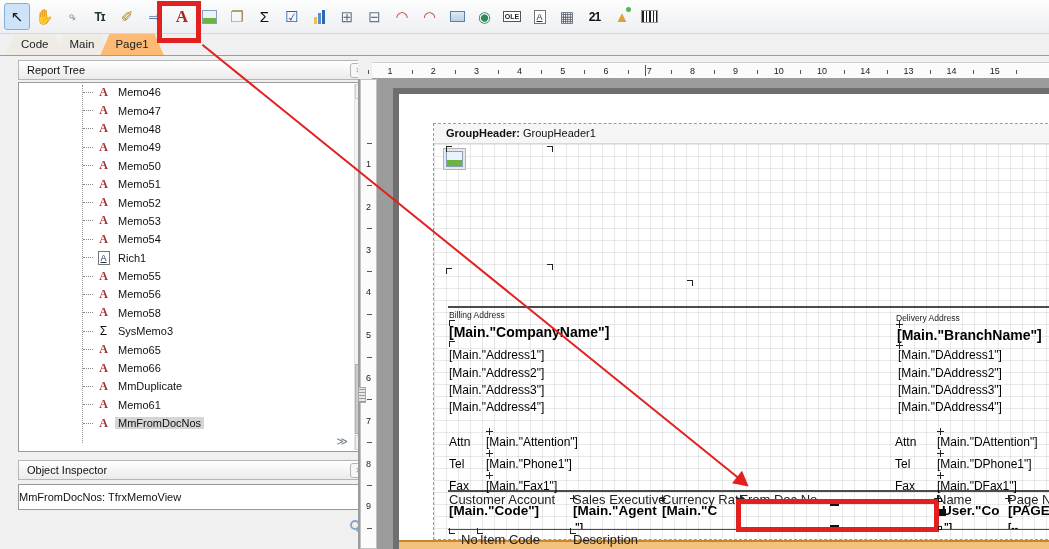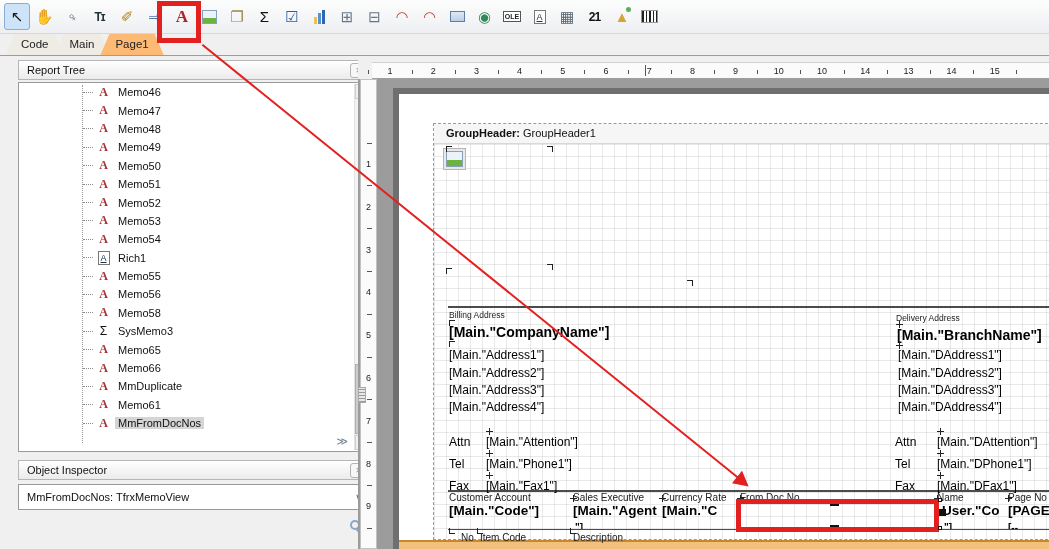--- a/index.html
+++ b/index.html
@@ -56,21 +56,21 @@
   .sumI{font-size:12px;color:#111}
   .trow .lbl{padding:0 3px}
   .trow.sel .lbl{background:#d5d5d5}
   .more{position:absolute;right:23px;bottom:3px;font-size:11px;color:#708090}
   .sb{position:absolute;top:1px;bottom:1px;right:1px;width:16px;background:#f3f3f3;border-left:1px solid #e2e2e2}
   .sbup,.sbdn{position:absolute;left:0;right:0;height:15px;background:#f0f0f0;border:1px solid #cfcfcf;
               font-size:8px;color:#555;display:flex;align-items:center;justify-content:center}
   .sbup{top:0}.sbdn{bottom:0}
   .sbthumb{position:absolute;left:0;right:0;top:280px;height:70px;background:#cdcdcd;border:1px solid #aeaeae}
   .inspsel{position:absolute;left:2px;right:2px;top:428px;height:26px;background:#fff;border:1px solid #999;
-           display:flex;align-items:center;padding:0 8px;font-size:11px}
+           display:flex;align-items:center;padding:0 0;font-size:11px}
   .chev{margin-left:auto;color:#666;font-size:11px}
   .insptabs{position:absolute;left:2px;top:460px;height:22px}
   .mag{position:absolute;right:14px;top:464px;width:10px;height:10px;border:2px solid #89a7c9;border-radius:50%}
   .mag::after{content:"";position:absolute;right:-5px;bottom:-4px;width:7px;height:2.5px;background:#89a7c9;transform:rotate(45deg)}
 
   
   .design{position:absolute;left:358px;top:56px;width:691px;height:493px;background:#f0f0f0}
   .hruler{position:absolute;left:14px;right:0;top:6px;height:17px;background:#fbfbfb;
           border-top:1px solid #d0d0d0;border-bottom:1px solid #9e9e9e}
   .hnum{position:absolute;top:3px;font-size:9px;color:#222;transform:translateX(-50%)}
@@ -85,21 +85,21 @@
   .page{position:absolute;left:35px;top:9px;right:0;bottom:0;background:#fff;
         border-left:6px solid #6f6f6f;border-top:6px solid #6f6f6f;overflow:hidden}
   .canvas{position:absolute;left:0;top:0;width:730px;height:449px}
   .band{position:absolute;left:34px;top:29px;width:640px;height:417px;border:1px dashed #9a9a9a}
   .bandhead{height:20px;background:#f6f6f6;border-bottom:1px solid #d8d8d8;font-size:11px;padding:3px 0 0 12px;white-space:nowrap}
   .bandbody{position:absolute;left:0;right:0;top:20px;bottom:0;
             background-image:linear-gradient(to right,rgba(120,120,120,.16) 1px,transparent 1px),
                              linear-gradient(to bottom,rgba(120,120,120,.16) 1px,transparent 1px);
             background-size:12px 12px}
   .ci{position:absolute;white-space:nowrap}
-  .t7{font-size:10px;color:#222}
+  .t7{font-size:13px;color:#222}
   .t8{font-size:8.5px;color:#1a1a1a}
   .t12{font-size:12px;color:#000}
   .t14b{font-size:14px;font-weight:bold;color:#000}
   .t13b{font-size:13.5px;font-weight:bold;color:#000}
   .frag{font-size:10px;font-weight:bold;height:7px;overflow:hidden;color:#000}
   .invoice{font-size:24px;font-weight:bold;letter-spacing:.5px;color:#000}
   .hline{position:absolute;background:#4b4b4b}
   .orange{position:absolute;left:0;top:446px;width:650px;height:9px;background:#f1c17d;border-top:2px solid #c9862b}
   .mk{position:absolute;width:6px;height:6px}
   .mk.tl{border-left:1px solid #222;border-top:1px solid #222}

